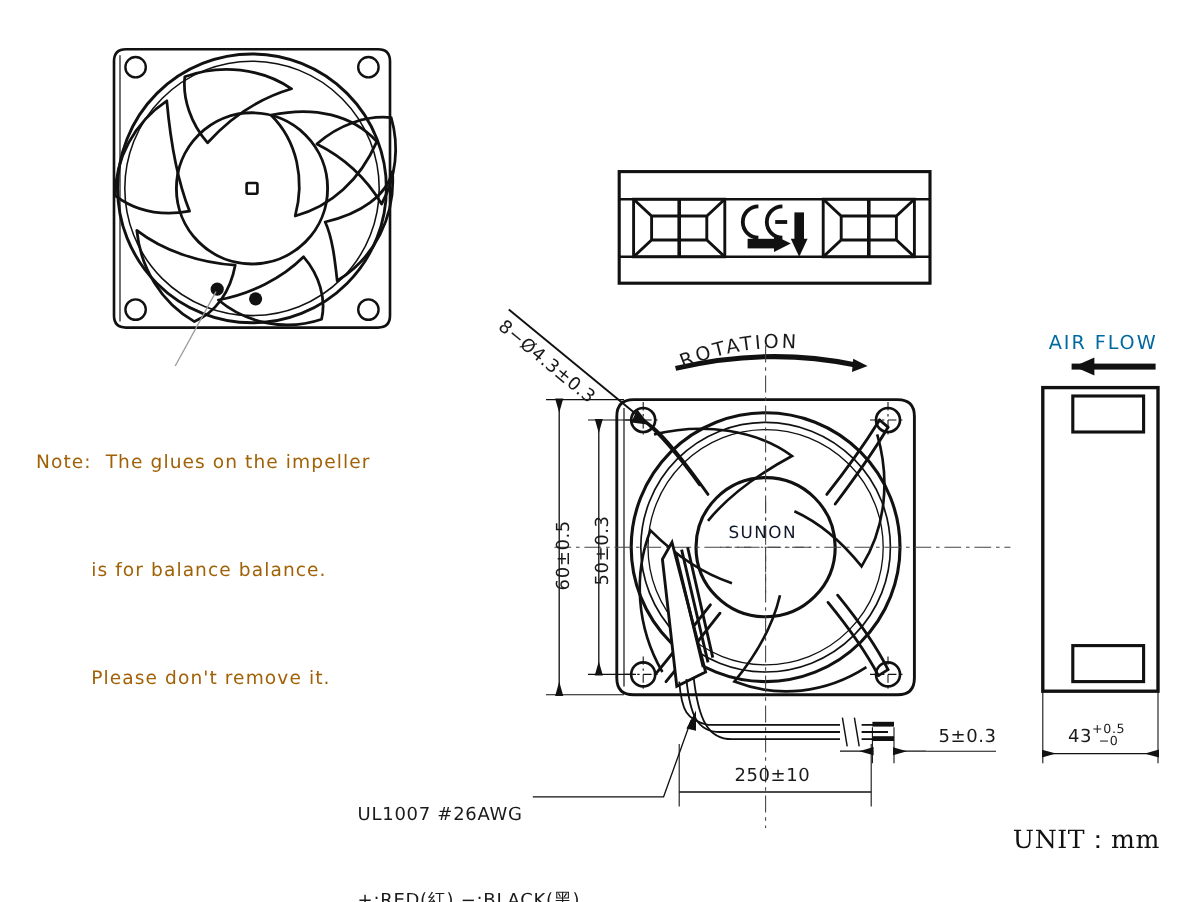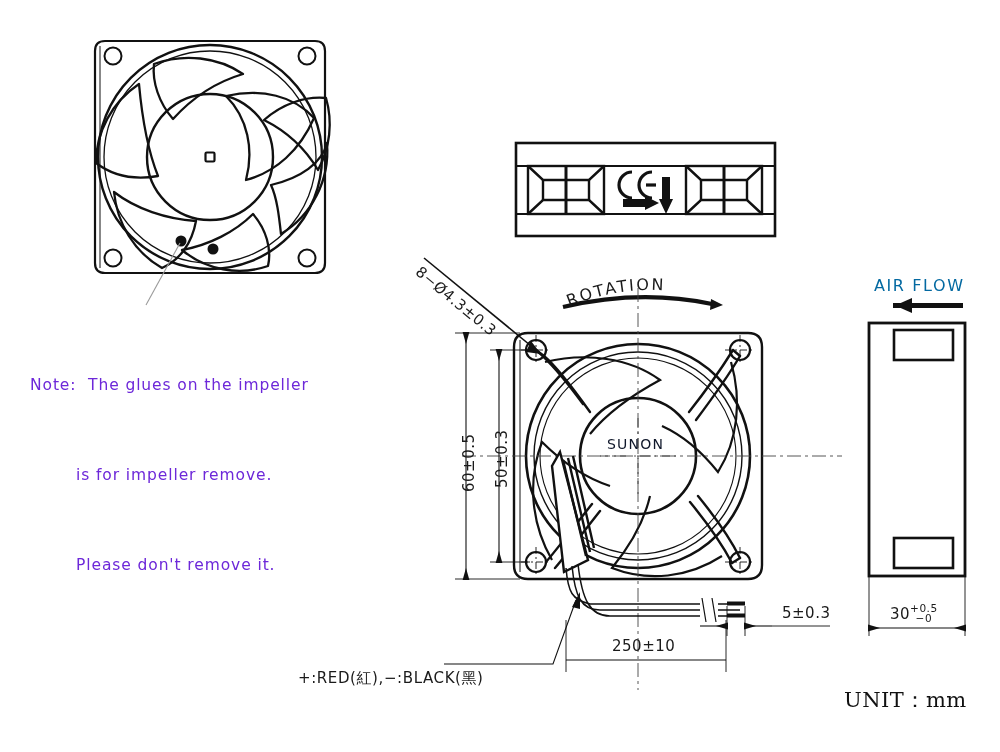--- a/index.html
+++ b/index.html
@@ -21,21 +21,21 @@
     top: 0;
   }
   .note-block {
     position: absolute;
     left: 30px;
     top: 310px;
     width: 360px;
     font-family: "DejaVu Sans", sans-serif;
     font-size: 15.5px;
     letter-spacing: 0.9px;
-    color: #6d28d9;
+    color: #a16207;
     line-height: 30px;
     white-space: pre;
   }
   .note-block .l2, .note-block .l3 { padding-left: 46px; }
 
   .wire-block {
     position: absolute;
     left: 298px;
     top: 618px;
     font-family: "DejaVu Sans", sans-serif;
@@ -327,25 +327,26 @@
     <g stroke="#111" fill="none">
       <path d="M869,576 L869,636" stroke-width="0.9"></path>
       <path d="M965,576 L965,636" stroke-width="0.9"></path>
       <path d="M869,628 L965,628" stroke-width="1.1" marker-start="url(#arrO)" marker-end="url(#arrI)"></path>
     </g>
 
   </svg>
 
   <div class="note-block">
     <div class="l1">Note:  The glues on the impeller</div>
-    <div class="l2">is for impeller remove.</div>
+    <div class="l2">is for balance balance.</div>
     <div class="l3">Please don't remove it.</div>
   </div>
 
   <div class="wire-block">
+    <div>UL1007 #26AWG</div>
     <div>+:RED(紅),−:BLACK(黑)</div>
   </div>
 
   <div class="unit-block">UNIT：mm</div>
 
   <div style="position:absolute;left:560px;top:270px;width:170px;height:44px;">
     <svg width="170" height="44" viewBox="0 0 170 44">
       <defs>
           <path id="rotarc" d="M6,38 Q85,4 164,34" fill="none"></path>
         </defs>
@@ -365,16 +366,16 @@
 
   <div class="dimtext vert" style="left:460px;top:492px;">60±0.5</div>
 
   <div class="dimtext vert" style="left:493px;top:488px;">50±0.3</div>
 
   <div class="dimtext" style="left:612px;top:637px;">250±10</div>
 
   <div class="dimtext" style="left:782px;top:604px;">5±0.3</div>
 
   <div class="dimtext" style="left:890px;top:604px;">
-    <span>30</span><span class="tol-stack"><span>+0.5</span><span>−0</span></span>
+    <span>43</span><span class="tol-stack"><span>+0.5</span><span>−0</span></span>
   </div>
 
 </div>
 
 </body></html>

